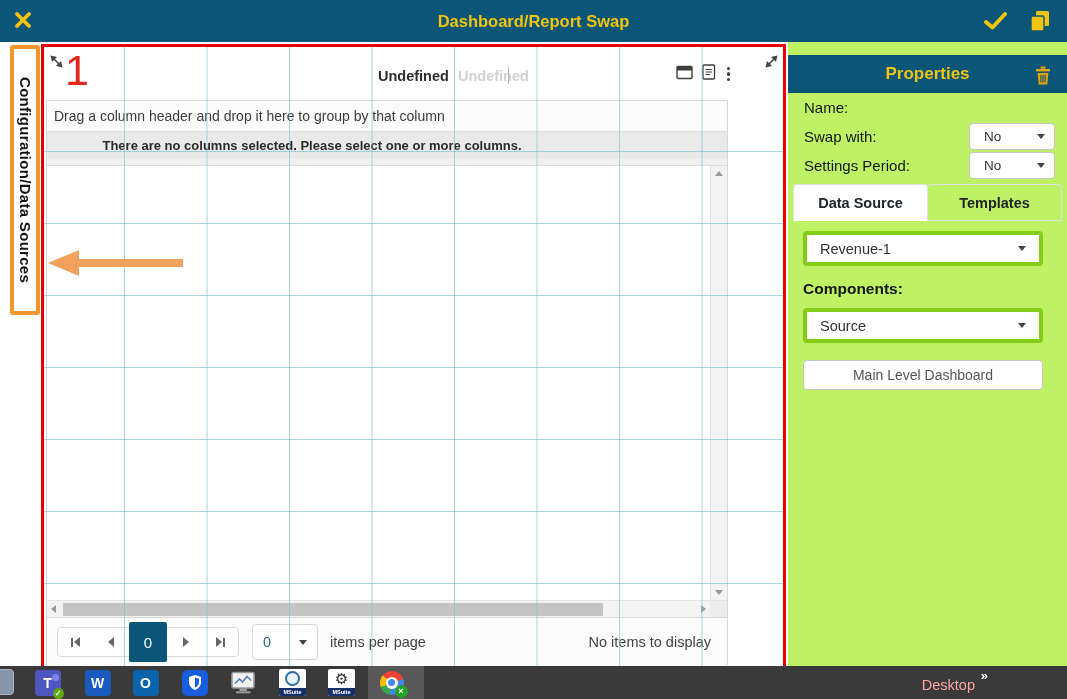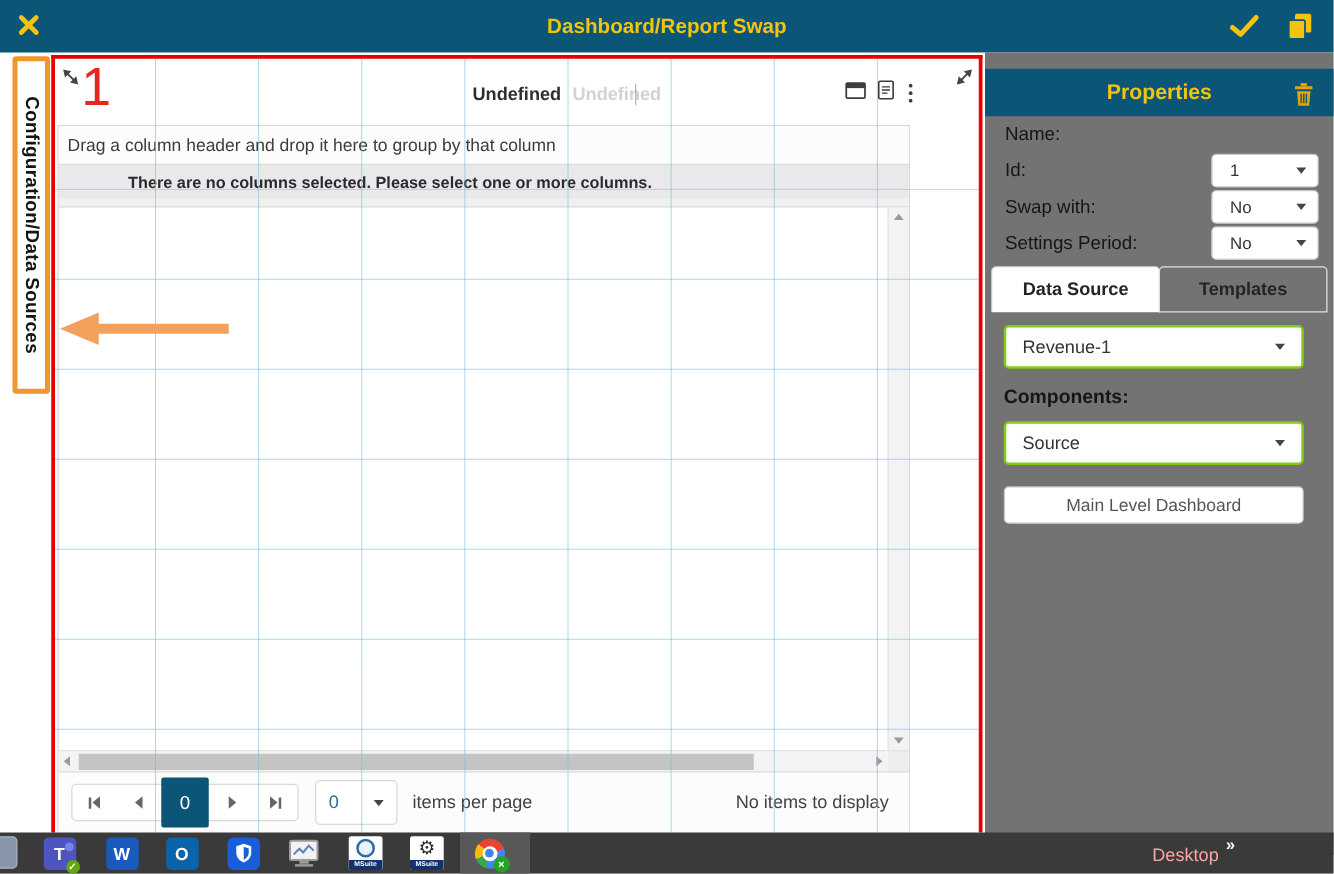--- a/index.html
+++ b/index.html
@@ -63,33 +63,33 @@
   .pg-bar{width:1.6px;height:9px;background:#666}
   .pg-tl{width:0;height:0;border-top:5px solid transparent;border-bottom:5px solid transparent;border-right:6px solid #666}
   .pg-tr{width:0;height:0;border-top:5px solid transparent;border-bottom:5px solid transparent;border-left:6px solid #666}
   .pg-cur{width:38px;height:40px;background:#0b5577;color:#fff;display:flex;align-items:center;justify-content:center;font-size:15px;border-radius:2px;margin:0 1px;cursor:pointer}
   .pg-size{margin-left:13px;width:66px;height:36px;border:1px solid #d9d9d9;border-radius:4px;background:#fff;display:flex;align-items:center;justify-content:space-between;padding:0 10px;font-size:14.5px;color:#2a6e8e;cursor:pointer}
   .caret-dn{width:0;height:0;border-left:4.5px solid transparent;border-right:4.5px solid transparent;border-top:5.5px solid #444}
   .pg-label{margin-left:12px;font-size:14.5px;color:#424242}
   .pg-status{margin-left:auto;margin-right:8px;font-size:14.5px;color:#424242}
 
   
-  .props{position:absolute;left:788px;top:42px;width:279px;height:642px;background:#737373}
+  .props{position:absolute;left:788px;top:42px;width:279px;height:642px;background:#bef264}
   .props-header{margin-top:13px;height:38px;background:#0b5577;display:flex;align-items:center;position:relative}
   .props-title{flex:1;text-align:center;color:#f2c40f;font-weight:bold;font-size:17px}
   .props-trash{position:absolute;right:15px;top:9px;cursor:pointer}
   .prow{display:flex;align-items:center;height:29px;padding:0 12px 0 16px}
   .prow:first-of-type{margin-top:8px}
   .plabel{font-weight:normal;font-size:15px;color:#161616}
   .pselect{margin-left:auto;width:86px;height:27px;border:1px solid #c6c6c6;border-radius:4px;background:#fff;display:flex;align-items:center;justify-content:space-between;padding:0 9px 0 14px;font-size:13.5px;color:#333;cursor:pointer}
   .ptabs{display:flex;margin:4px 5px 0 5px}
   .ptab{flex:1;height:37px;display:flex;align-items:center;justify-content:center;font-weight:bold;font-size:14.5px;color:#212529;border:1px solid #dee2e6;border-radius:4px 4px 0 0;cursor:pointer}
   .ptab.active{border-bottom-color:transparent;background:#fff}
   .ptab.inactive{margin-left:-1px}
-  .select-lg{margin:10px 12px 0 15px;width:240px;height:35px;border:2px solid #84cc16;border-radius:4px;background:#fff;display:flex;align-items:center;justify-content:space-between;padding:0 13px;font-size:14.5px;color:#333;cursor:pointer}
+  .select-lg{margin:10px 12px 0 15px;width:240px;height:35px;border:4px solid #84cc16;border-radius:4px;background:#fff;display:flex;align-items:center;justify-content:space-between;padding:0 13px;font-size:14.5px;color:#333;cursor:pointer}
   .pcomp-label{margin:14px 0 0 15px;font-weight:bold;font-size:15.5px;color:#161616}
   .pbutton{margin:17px 12px 0 15px;width:240px;height:30px;border:1px solid #c6c6c6;border-radius:4px;background:#fff;display:flex;align-items:center;justify-content:center;font-size:14px;color:#555;cursor:pointer}
 
   
   .taskbar{position:absolute;left:0;top:666px;width:1067px;height:33px;background:#3a3a3a;z-index:60}
   .tb-icon{position:absolute;top:3px;width:27px;height:27px;display:flex;align-items:center;justify-content:center;cursor:pointer}
   .tb-active-tile{position:absolute;left:368px;top:0;width:56px;height:33px;background:#585858}
   .tile-letter{width:26px;height:26px;border-radius:4px;display:flex;align-items:center;justify-content:center;color:#fff;font-weight:bold;font-size:14px}
   .teams-tile{background:#4e55be;position:relative}
   .teams-dot{position:absolute;right:2px;top:4px;width:7px;height:7px;border-radius:50%;background:#7b83eb}
@@ -260,27 +260,20 @@
           <path d="M3.6 9 h10.8 l-1.1 11.5 h-8.6 z" fill="#e3a50a"></path>
           <path d="M6.9 11 v7.5 M9 11 v7.5 M11.1 11 v7.5" stroke="#0b5577" stroke-width="1.1"></path>
         </svg>
     </div>
   </div>
 
   <div class="prow">
     <span class="plabel">Name:</span>
   </div>
   <div class="prow">
-    <span class="plabel">Id:</span>
-    <div class="pselect">
-      <span>1</span>
-      <div class="caret-dn"></div>
-    </div>
-  </div>
-  <div class="prow">
     <span class="plabel">Swap with:</span>
     <div class="pselect">
       <span>No</span>
       <div class="caret-dn"></div>
     </div>
   </div>
   <div class="prow">
     <span class="plabel">Settings Period:</span>
     <div class="pselect">
       <span>No</span>

